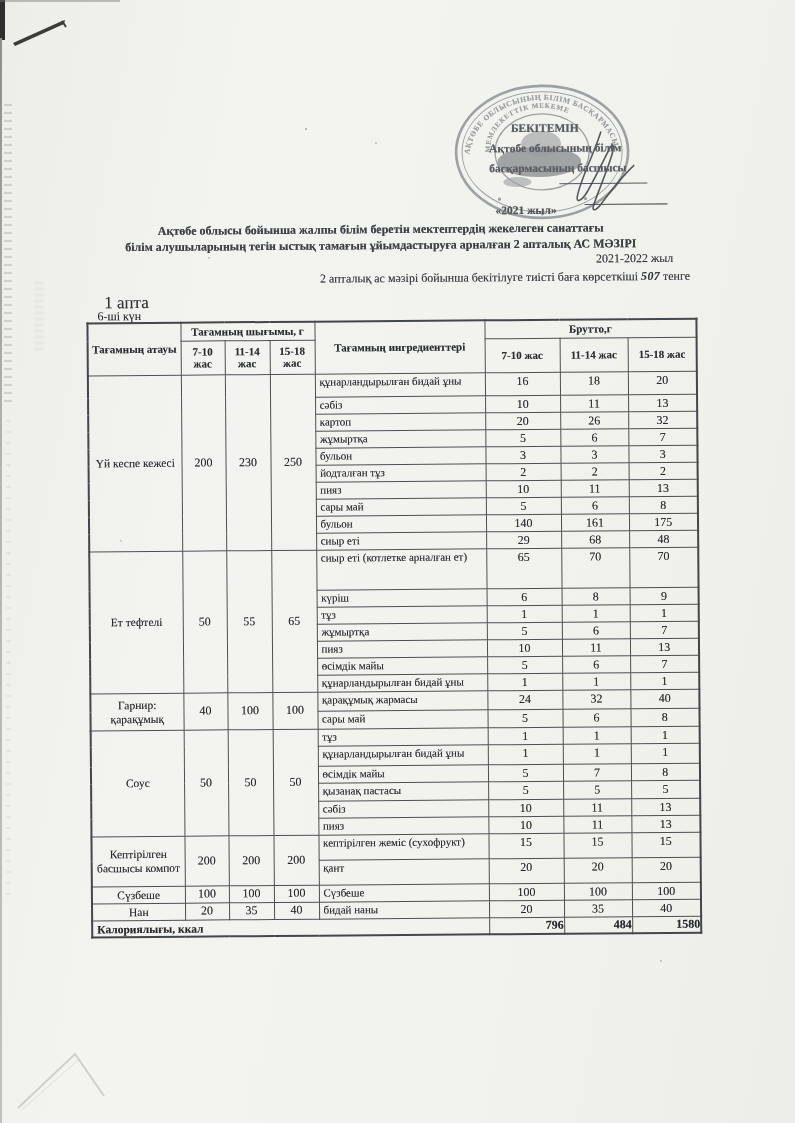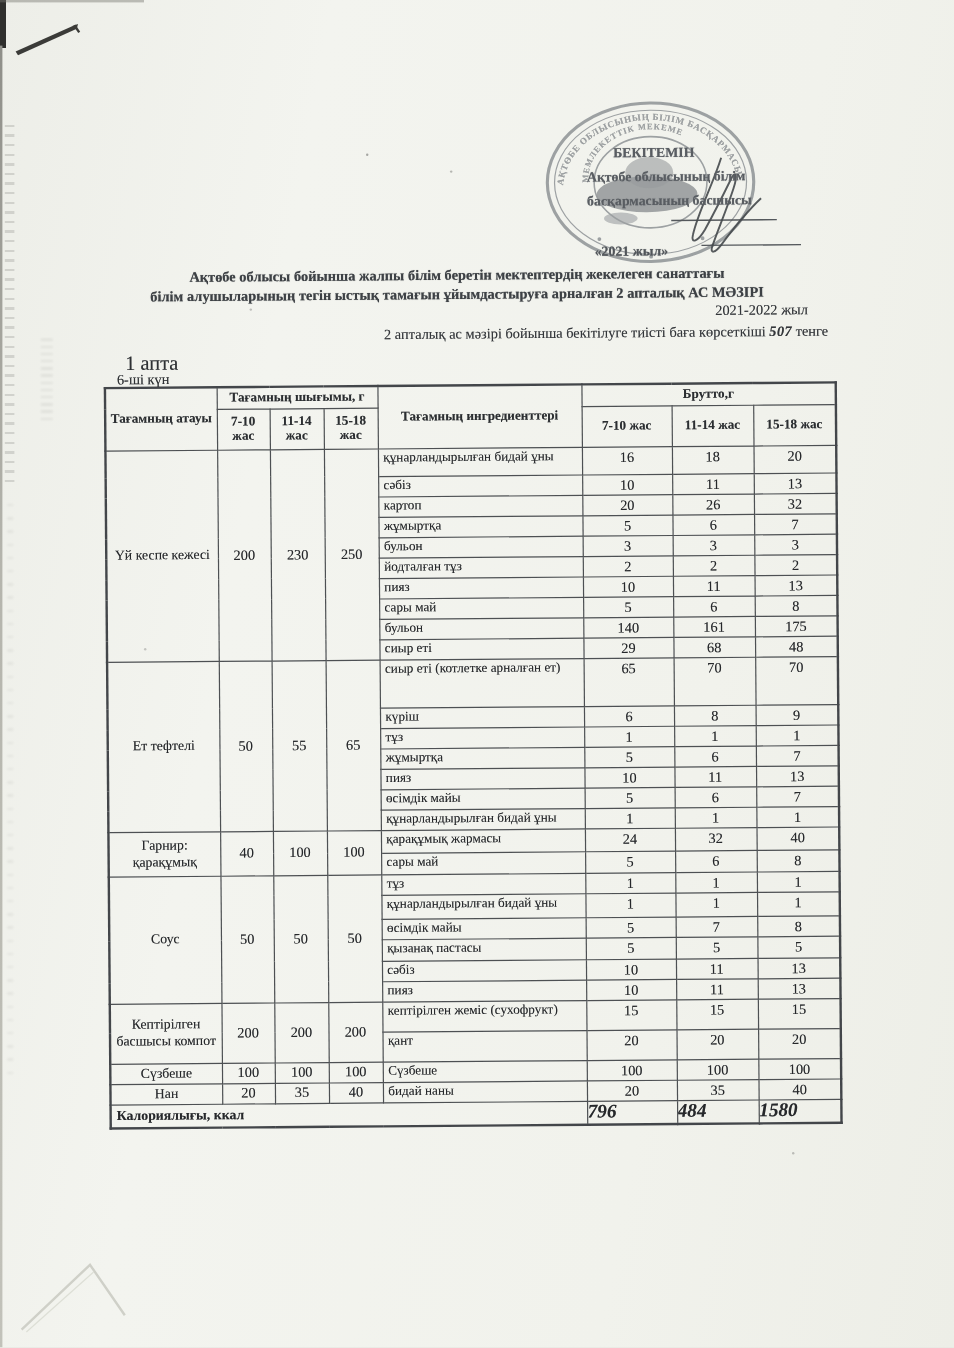--- a/index.html
+++ b/index.html
@@ -56,21 +56,21 @@
   table.menu{position:absolute;left:88px;top:320px;width:609px;
     border-collapse:collapse;table-layout:fixed;color:#26282b;
     border:2px solid #43464a;}
   .menu th,.menu td{border:1px solid #4d5053;overflow:hidden;padding:0;}
   .menu th{font-size:11px;font-weight:bold;line-height:12px;padding:1px 1px;color:#2b2e31;}
   .menu td.ing{font-size:11px;text-align:left;vertical-align:top;padding:1px 1px 0 4px;line-height:13px;}
   .menu td.val{font-size:12px;text-align:center;vertical-align:top;padding-top:1px;}
   .menu td.name{font-size:11.5px;text-align:center;vertical-align:middle;line-height:14px;padding:0 2px;}
   .menu td.yld{font-size:12px;text-align:center;vertical-align:middle;}
   .menu td.foot{font-size:11.5px;font-weight:bold;text-align:left;padding:1px 0 0 4px;vertical-align:middle;}
-  .menu td.footval{font-size:16px;font-weight:bold;text-align:left;vertical-align:middle;font-style:italic;}
+  .menu td.footval{font-size:12px;font-weight:bold;text-align:right;vertical-align:middle;}
 </style>
 </head>
 <body>
 
 <div class="page">
 
   <div class="edge-bar-top"></div>
   <div class="edge-line-left"></div>
   <div class="top-sliver"></div>
   <div class="bleed-col"></div>

